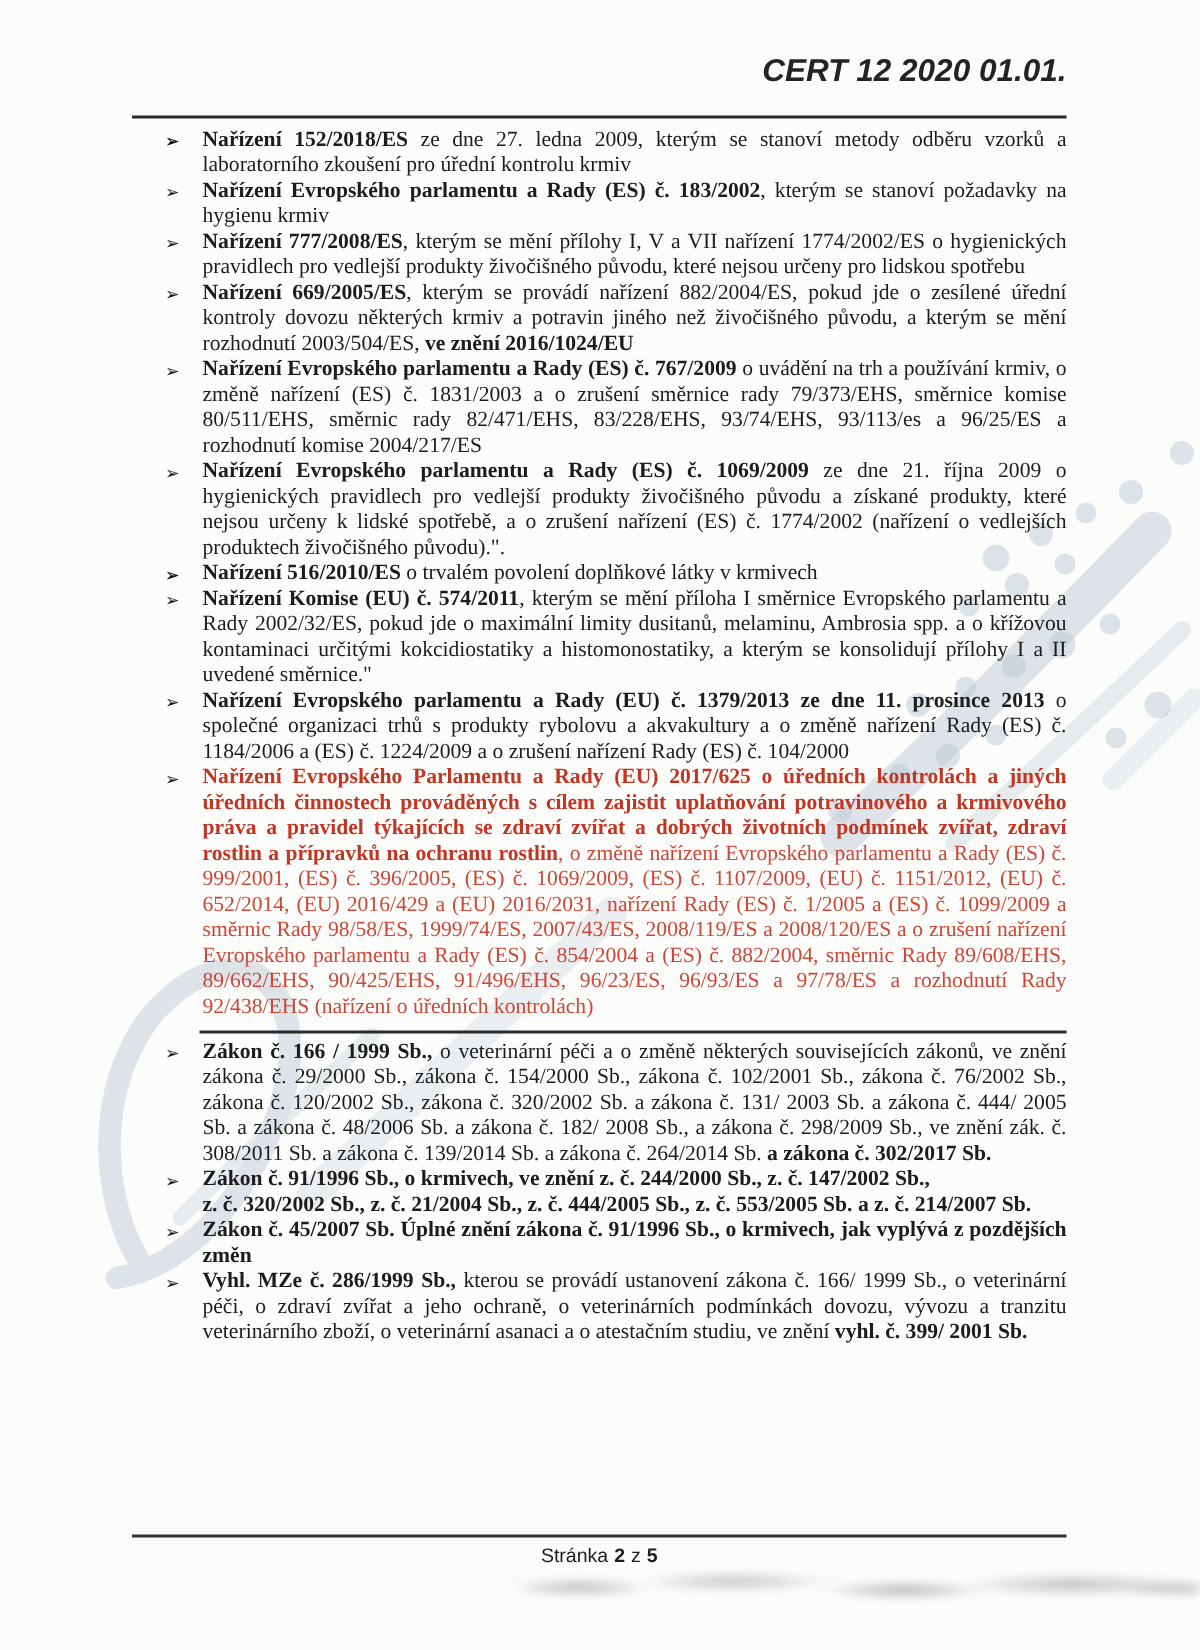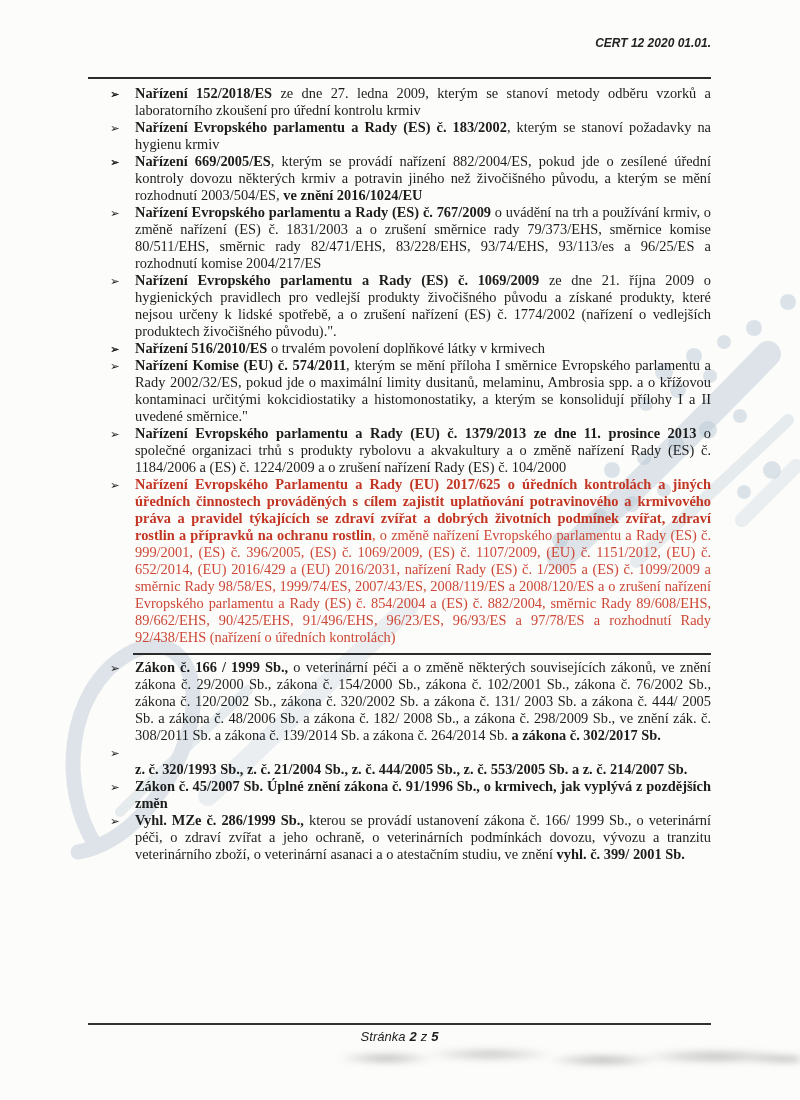--- a/index.html
+++ b/index.html
@@ -8,35 +8,35 @@
   .watermark{position:absolute;inset:0;z-index:0;pointer-events:none;}
   .noise-band{position:absolute;top:1044px;left:330px;width:470px;height:26px;z-index:0;
     background:
       radial-gradient(ellipse 70px 9px at 12% 55%, rgba(120,120,120,.50), transparent 70%),
       radial-gradient(ellipse 95px 10px at 34% 40%, rgba(130,130,130,.45), transparent 70%),
       radial-gradient(ellipse 80px 9px at 58% 62%, rgba(110,110,110,.50), transparent 70%),
       radial-gradient(ellipse 110px 11px at 82% 48%, rgba(125,125,125,.48), transparent 70%),
       radial-gradient(ellipse 60px 8px at 97% 58%, rgba(115,115,115,.45), transparent 70%);
     filter:blur(3px);}
   .doc-header{position:absolute;top:36px;left:88px;width:623px;z-index:2;text-align:right;
-    font-family:"Liberation Sans",sans-serif;font-style:italic;font-weight:600;font-size:12px;color:#232323;}
+    font-family:"Liberation Sans",sans-serif;font-style:italic;font-weight:600;font-size:21px;color:#232323;}
   .top-rule{position:absolute;top:77px;left:88px;width:623px;border-top:2px solid #2b2b2b;z-index:2;}
   .content{position:absolute;top:85px;left:88px;width:623px;z-index:2;}
   .item{position:relative;padding-left:47px;text-align:justify;font-size:14.4px;line-height:17px;
         hyphens:none;-webkit-hyphens:none;}
   .item .bullet{position:absolute;left:22px;top:1px;font-family:"DejaVu Sans",sans-serif;
         font-size:11.5px;line-height:16px;color:#151515;}
   .b{font-weight:bold;}
   .r{color:var(--red-regular,#cd4736);}
   .b.r{color:var(--red-bold,#c23522);margin-top:44px;}
   .section-sep{margin:7px 0 4px 45px;border-top:2px solid #2b2b2b;height:0;}
   .footer-rule{position:absolute;top:1023px;left:88px;width:623px;border-top:2px solid #333;z-index:2;}
   .footer-text{position:absolute;top:1029px;left:88px;width:623px;z-index:2;text-align:center;
     font-family:"Liberation Sans",sans-serif;font-size:13px;color:#1d1d1d;}
-  .footer-text .sp{margin:16px 2px;font-style:italic;}
+  .footer-text .sp{margin:16px 2px;}
 </style>
 </head>
 <body>
 
 <div class="page">
 
   <svg class="watermark" viewBox="0 0 800 1100" xmlns="http://www.w3.org/2000/svg">
     <g stroke="#b7c6d3" fill="none" stroke-linecap="round" opacity="0.45">
       <path d="M96 846 C 58 788, 66 690, 128 654 C 178 626, 208 676, 186 740 C 166 798, 124 844, 78 852" stroke-width="15"></path>
       <path d="M120 812 C 170 762, 214 722, 248 690" stroke-width="10" opacity="0.7"></path>
@@ -71,34 +71,34 @@
   <div class="noise-band"></div>
 
   <div class="doc-header">CERT 12 2020 01.01.</div>
   <div class="top-rule"></div>
 
   <div class="content">
     <div>
         <div class="item"><span class="bullet">➢</span></div>
         <div class="item"><span class="bullet">➢</span><span><span class="b">Nařízení 152/2018/ES</span><span> ze dne 27. ledna 2009, kterým se stanoví metody odběru vzorků a laboratorního zkoušení pro úřední kontrolu krmiv</span></span></div>
         <div class="item"><span class="bullet">➢</span><span><span class="b">Nařízení Evropského parlamentu a Rady (ES) č. 183/2002</span><span>, kterým se stanoví požadavky na hygienu krmiv</span></span></div>
-        <div class="item"><span class="bullet">➢</span></div>
+        <div class="item"><span class="bullet">➢</span><span><span class="b">Nařízení 777/2008/ES</span><span>, kterým se mění přílohy I, V a VII nařízení 1774/2002/ES o hygienických pravidlech pro vedlejší produkty živočišného původu, které nejsou určeny pro lidskou spotřebu</span></span></div>
         <div class="item"><span class="bullet">➢</span><span><span class="b">Nařízení 669/2005/ES</span><span>, kterým se provádí nařízení 882/2004/ES, pokud jde o zesílené úřední kontroly dovozu některých krmiv a potravin jiného než živočišného původu, a kterým se mění rozhodnutí 2003/504/ES, </span><span class="b">ve znění 2016/1024/EU</span></span></div>
         <div class="item"><span class="bullet">➢</span><span><span class="b">Nařízení Evropského parlamentu a Rady (ES) č. 767/2009</span><span> o uvádění na trh a používání krmiv, o změně nařízení (ES) č. 1831/2003 a o zrušení směrnice rady 79/373/EHS, směrnice komise 80/511/EHS, směrnic rady 82/471/EHS, 83/228/EHS, 93/74/EHS, 93/113/es a 96/25/ES a rozhodnutí komise 2004/217/ES</span></span></div>
         <div class="item"><span class="bullet">➢</span><span><span class="b">Nařízení Evropského parlamentu a Rady (ES) č. 1069/2009</span><span> ze dne 21. října 2009 o hygienických pravidlech pro vedlejší produkty živočišného původu a získané produkty, které nejsou určeny k lidské spotřebě, a o zrušení nařízení (ES) č. 1774/2002 (nařízení o vedlejších produktech živočišného původu).".</span></span></div>
         <div class="item"><span class="bullet">➢</span></div>
         <div class="item"><span class="bullet">➢</span><span><span class="b">Nařízení 516/2010/ES</span><span> o trvalém povolení doplňkové látky v krmivech</span></span></div>
         <div class="item"><span class="bullet">➢</span><span><span class="b">Nařízení Komise (EU) č. 574/2011</span><span>, kterým se mění příloha I směrnice Evropského parlamentu a Rady 2002/32/ES, pokud jde o maximální limity dusitanů, melaminu, Ambrosia spp. a o křížovou kontaminaci určitými kokcidiostatiky a histomonostatiky, a kterým se konsolidují přílohy I a II uvedené směrnice."</span></span></div>
         <div class="item"><span class="bullet">➢</span><span><span class="b">Nařízení Evropského parlamentu a Rady (EU) č. 1379/2013 ze dne 11. prosince 2013</span><span> o společné organizaci trhů s produkty rybolovu a akvakultury a o změně nařízení Rady (ES) č. 1184/2006 a (ES) č. 1224/2009 a o zrušení nařízení Rady (ES) č. 104/2000</span></span></div>
         <div class="item"><span class="bullet">➢</span><span><span class="b r">Nařízení Evropského Parlamentu a Rady (EU) 2017/625 o úředních kontrolách a jiných úředních činnostech prováděných s cílem zajistit uplatňování potravinového a krmivového práva a pravidel týkajících se zdraví zvířat a dobrých životních podmínek zvířat, zdraví rostlin a přípravků na ochranu rostlin</span><span class="r">, o změně nařízení Evropského parlamentu a Rady (ES) č. 999/2001, (ES) č. 396/2005, (ES) č. 1069/2009, (ES) č. 1107/2009, (EU) č. 1151/2012, (EU) č. 652/2014, (EU) 2016/429 a (EU) 2016/2031, nařízení Rady (ES) č. 1/2005 a (ES) č. 1099/2009 a směrnic Rady 98/58/ES, 1999/74/ES, 2007/43/ES, 2008/119/ES a 2008/120/ES a o zrušení nařízení Evropského parlamentu a Rady (ES) č. 854/2004 a (ES) č. 882/2004, směrnic Rady 89/608/EHS, 89/662/EHS, 90/425/EHS, 91/496/EHS, 96/23/ES, 96/93/ES a 97/78/ES a rozhodnutí Rady 92/438/EHS (nařízení o úředních kontrolách)</span></span></div>
       </div>
     <div class="section-sep"></div>
     <div>
         <div class="item"><span class="bullet">➢</span><span><span class="b">Zákon č. 166 / 1999 Sb.,</span><span> o veterinární péči a o změně některých souvisejících zákonů, ve znění zákona č. 29/2000 Sb., zákona č. 154/2000 Sb., zákona č. 102/2001 Sb., zákona č. 76/2002 Sb., zákona č. 120/2002 Sb., zákona č. 320/2002 Sb. a zákona č. 131/ 2003 Sb. a zákona č. 444/ 2005 Sb. a zákona č. 48/2006 Sb. a zákona č. 182/ 2008 Sb., a zákona č. 298/2009 Sb., ve znění zák. č. 308/2011 Sb. a zákona č. 139/2014 Sb. a zákona č. 264/2014 Sb. </span><span class="b">a zákona č. 302/2017 Sb.</span></span></div>
-        <div class="item"><span class="bullet">➢</span><span><br><span class="b">z. č. 320/1993 Sb., z. č. 21/2004 Sb., z. č. 444/2005 Sb., z. č. 553/2005 Sb. a z. č. 214/2007 Sb.</span><br></span></div>
+        <div class="item"><span class="bullet">➢</span><span><span class="b">Zákon č. 91/1996 Sb., o krmivech, ve znění z. č. 244/2000 Sb., z. č. 147/2002 Sb.,</span><br><span class="b">z. č. 320/2002 Sb., z. č. 21/2004 Sb., z. č. 444/2005 Sb., z. č. 553/2005 Sb. a z. č. 214/2007 Sb.</span><br></span></div>
         <div class="item"><span class="bullet">➢</span><span><span class="b">Zákon č. 45/2007 Sb. Úplné znění zákona č. 91/1996 Sb., o krmivech, jak vyplývá z pozdějších změn</span></span></div>
         <div class="item"><span class="bullet">➢</span><span><span class="b">Vyhl. MZe č. 286/1999 Sb.,</span><span> kterou se provádí ustanovení zákona č. 166/ 1999 Sb., o veterinární péči, o zdraví zvířat a jeho ochraně, o veterinárních podmínkách dovozu, vývozu a tranzitu veterinárního zboží, o veterinární asanaci a o atestačním studiu, ve znění </span><span class="b">vyhl. č. 399/ 2001 Sb.</span></span></div>
       </div>
   </div>
 
   <div class="footer-rule"></div>
   <div class="footer-text">
     <span class="sp">Stránka</span><span class="sp b">2</span><span class="sp">z</span><span class="sp b">5</span>
   </div>
 

